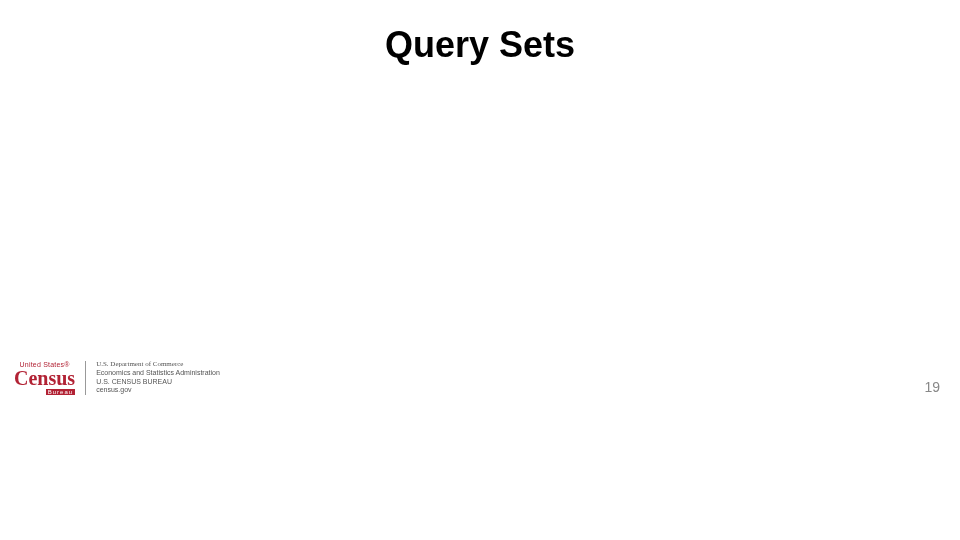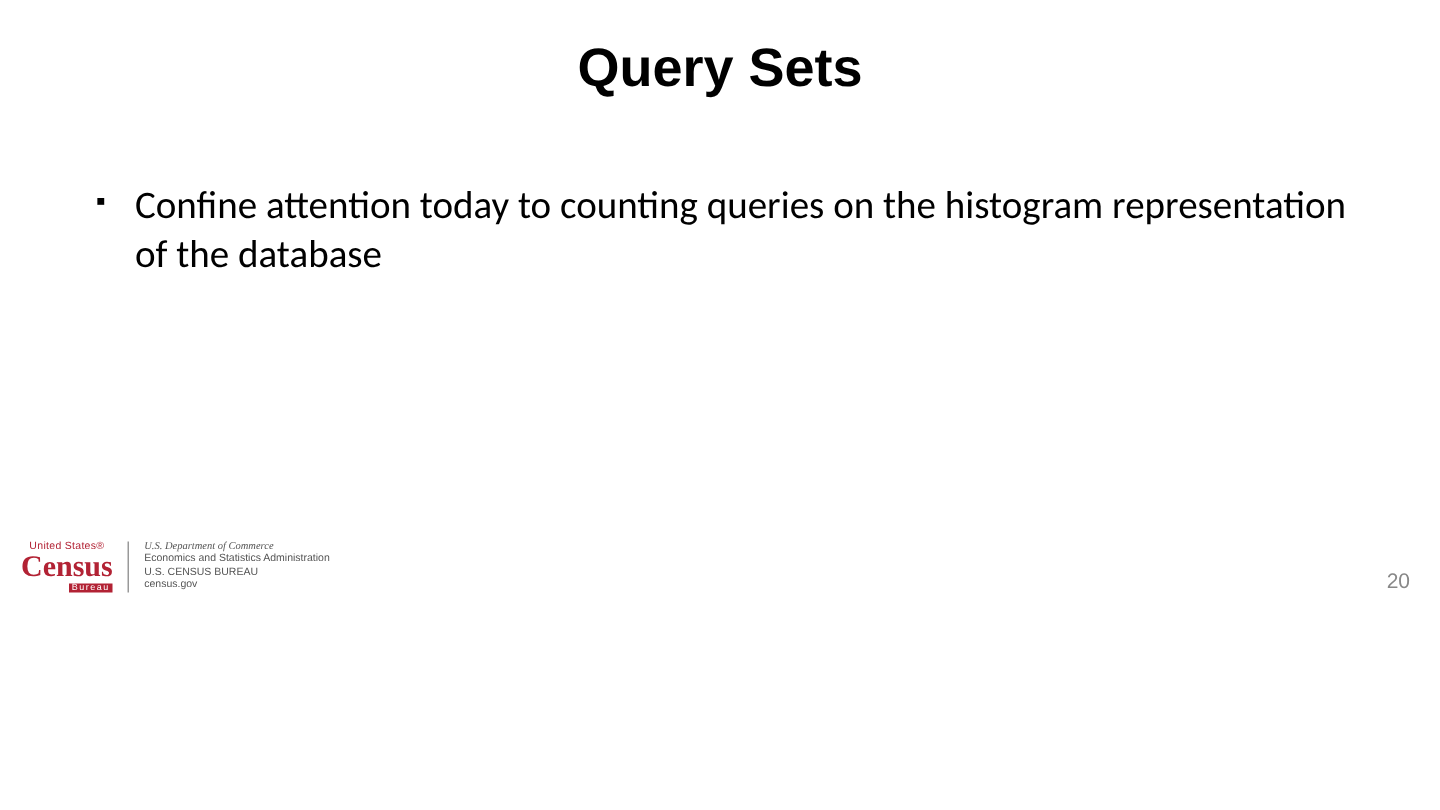--- a/index.html
+++ b/index.html
@@ -10,44 +10,43 @@
   ul.bullets { list-style: none; }
   ul.bullets li { position: relative; padding-left: 30px; font-size: 26px; line-height: 1.25; font-family: "Calibri", Arial, sans-serif; margin-bottom: 6px; }
   ul.bullets li::before { content: "\25AA"; position: absolute; left: 4px; top: 3px; font-size: 18px; color: #000; }
   .footer { position: absolute; left: 14px; bottom: 18px; display: flex; align-items: center; gap: 10px; }
   .logo { display: flex; flex-direction: column; line-height: 1; text-align: center; }
   .logo .small { font-size: 7px; color: #b22234; letter-spacing: 0.2px; }
   .logo .big { font-family: Georgia, "Times New Roman", serif; font-weight: 700; font-size: 20px; color: #b22234; }
   .logo .bureau { font-size: 6px; background: #b22234; color: #fff; padding: 0 2px; align-self: flex-end; margin-top: 1px; letter-spacing: 1px; }
   .divider { width: 1px; height: 34px; background: #999; }
   .dept { display: flex; flex-direction: column; font-size: 7px; color: #555; line-height: 1.25; }
-  .dept .l1 { font-style: italic; font-family: Georgia, serif; }
+  .dept .l1 { font-family: Georgia, serif; }
   .pagenum { position: absolute; right: 20px; bottom: 18px; font-size: 14px; color: #888; }
 </style>
 </head>
 <body>
 
 <div class="slide">
   <h1 class="title">Query Sets</h1>
 
   <div class="content">
     <ul class="bullets">
-      <li>Confine attention today to counting queries on the histogram representation of the database</li>
     </ul>
   </div>
 
   <div class="footer">
     <div class="logo">
       <span class="small">United States®</span>
       <span class="big">Census</span>
       <span class="bureau">Bureau</span>
     </div>
     <div class="divider"></div>
     <div class="dept">
       <span class="l1">U.S. Department of Commerce</span>
       <span>Economics and Statistics Administration</span>
       <span>U.S. CENSUS BUREAU</span>
       <span>census.gov</span>
     </div>
   </div>
 
-  <div class="pagenum">20</div>
+  <div class="pagenum">19</div>
 </div>
 
 </body></html>

